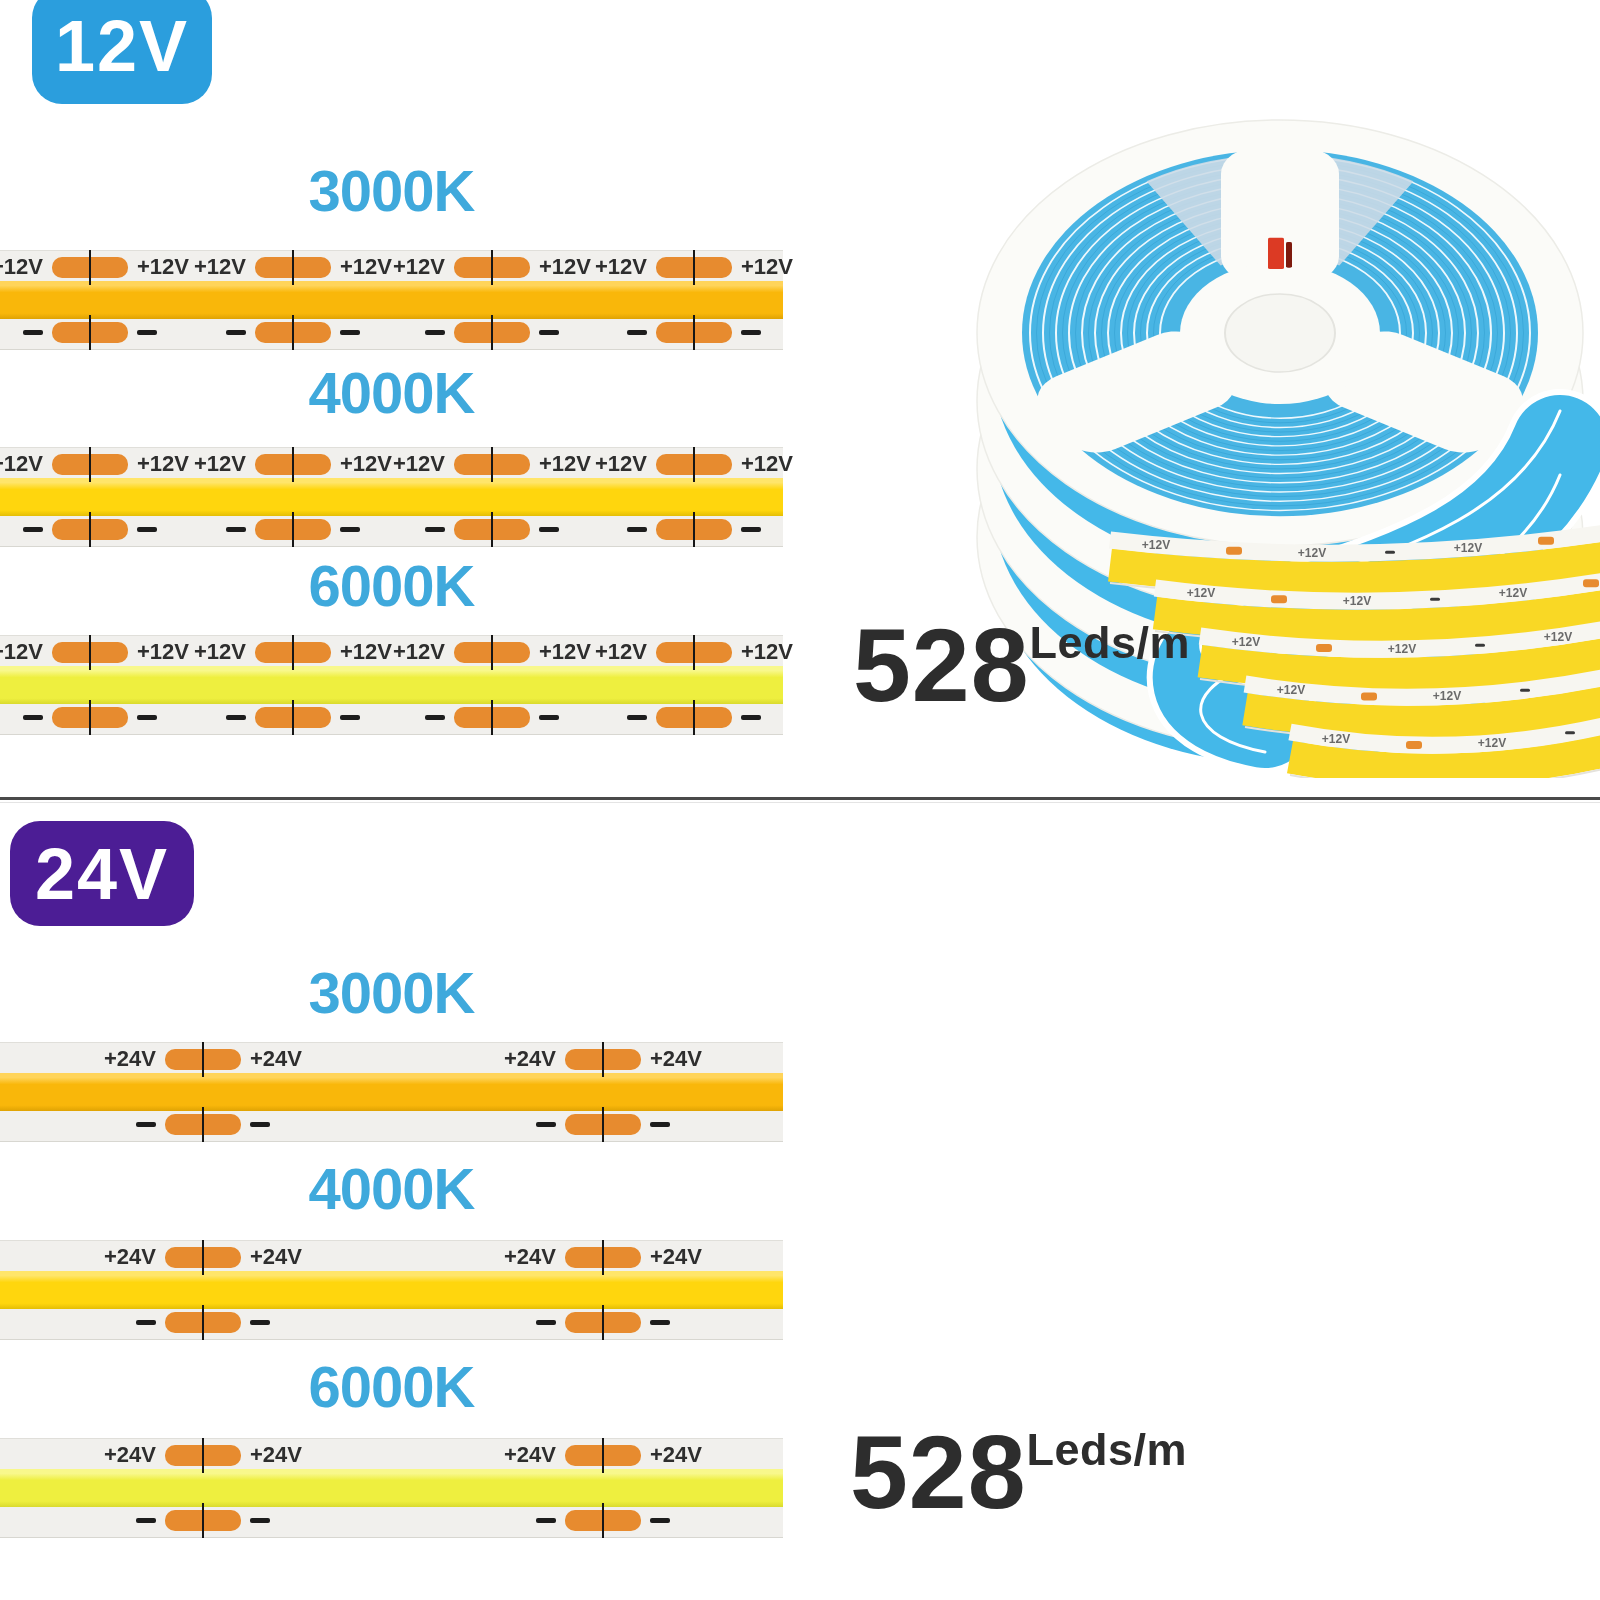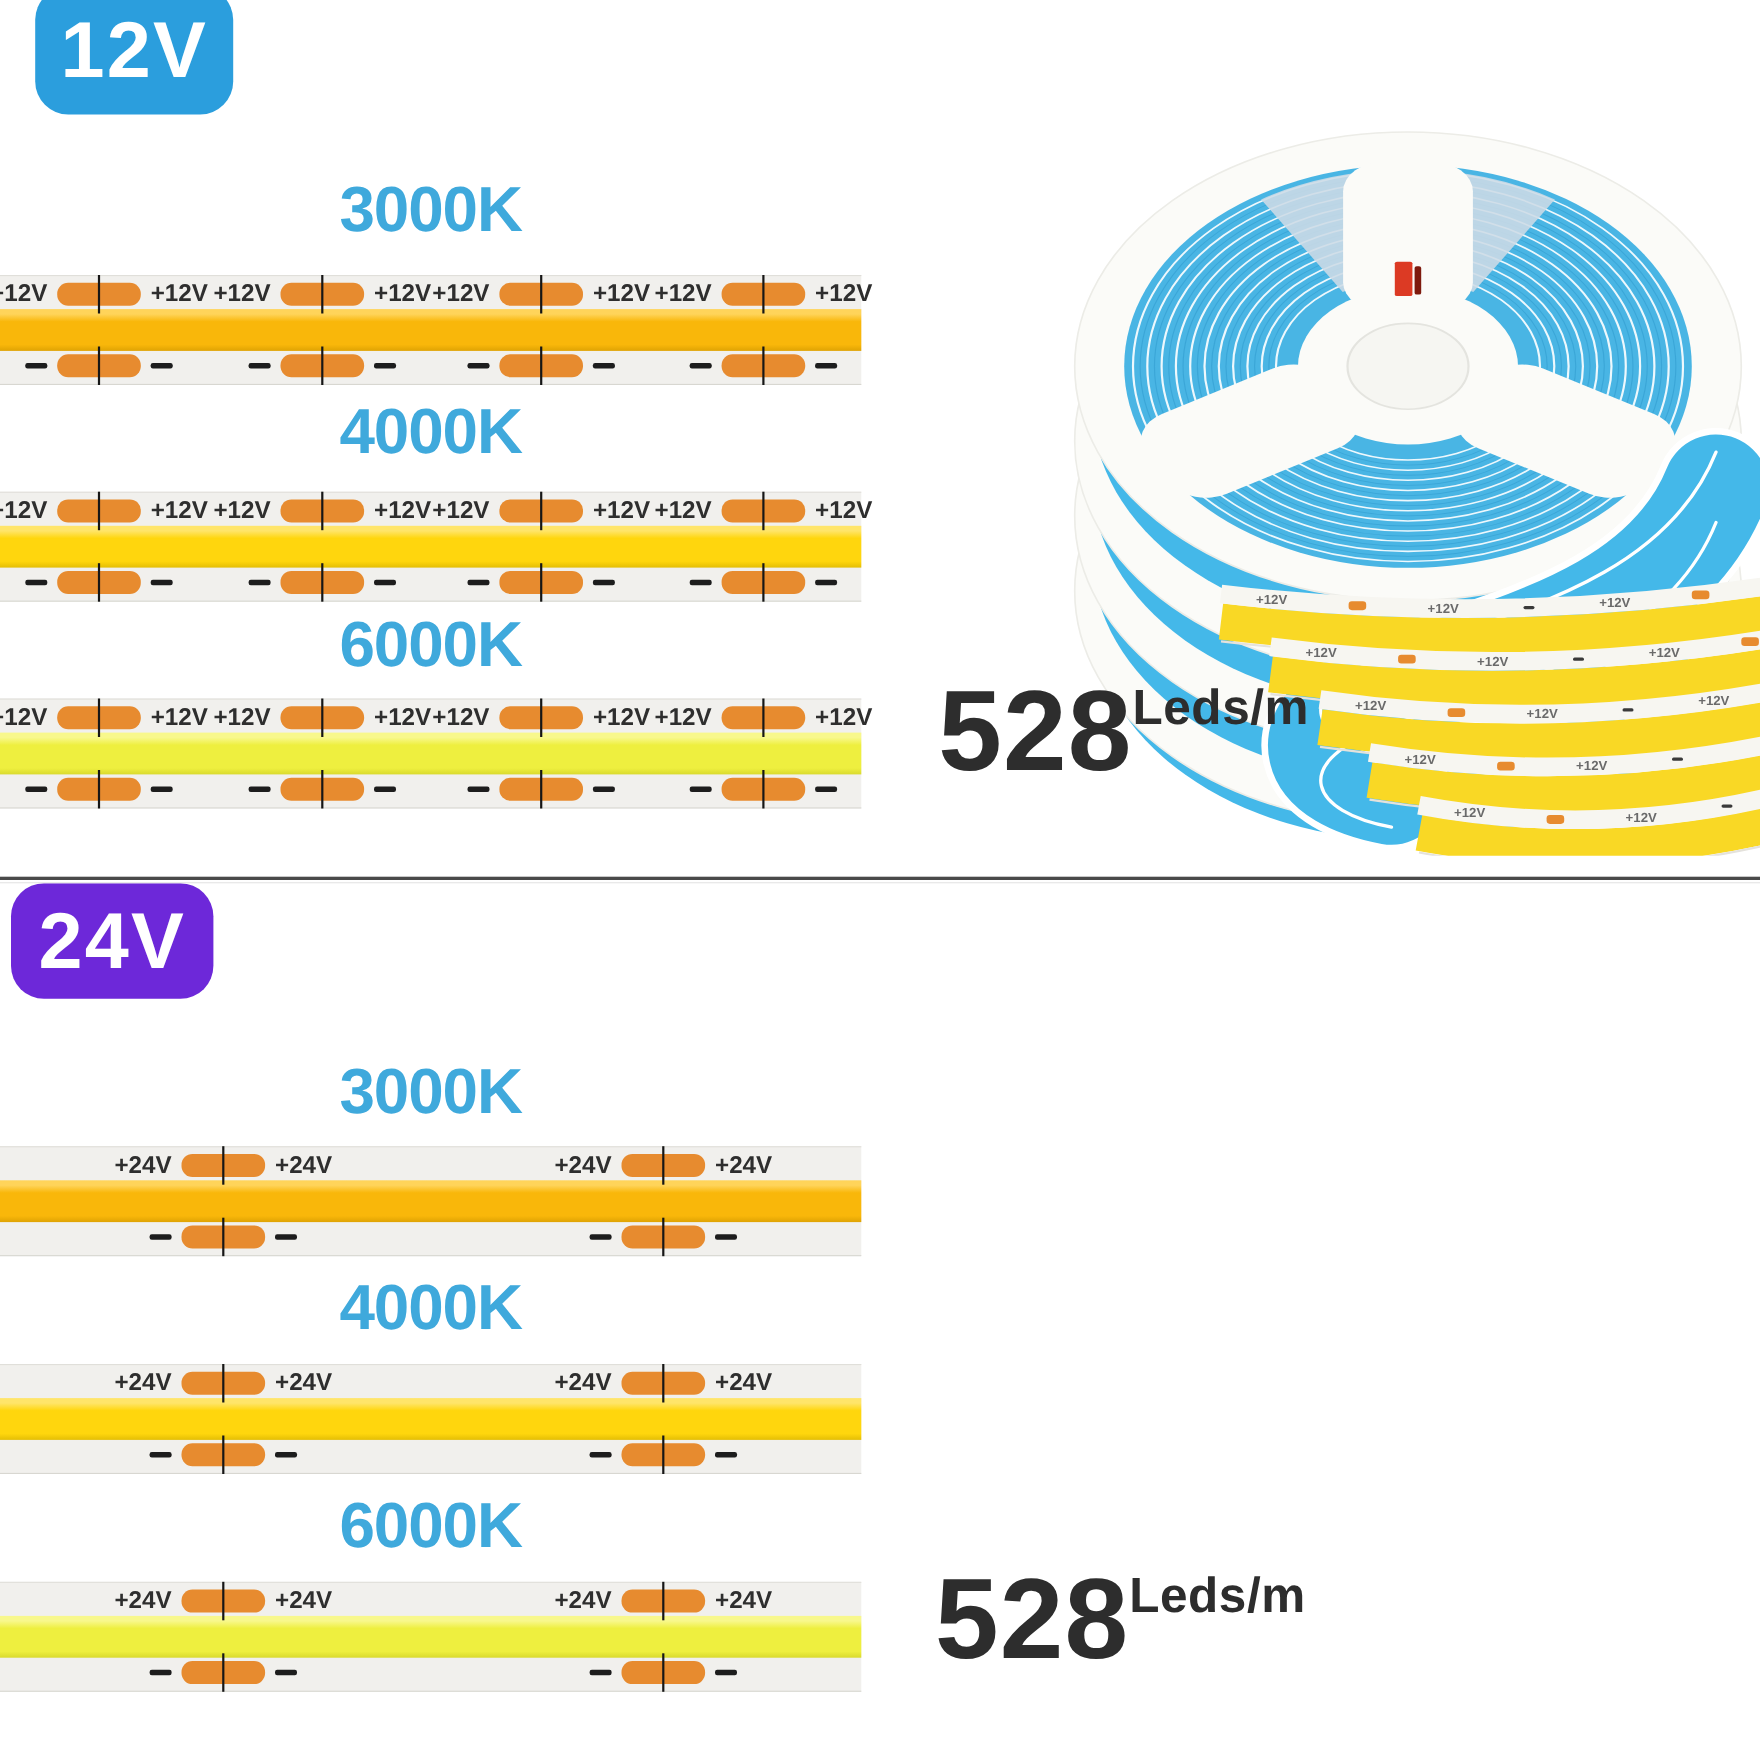--- a/index.html
+++ b/index.html
@@ -272,21 +272,21 @@
           <path d="M 370 687 Q 531 717 692 679" fill="none" stroke="#E4E2DC" stroke-width="2"></path>
           <text x="416" y="655.1836734693878" text-anchor="middle" font-size="12" font-weight="bold" fill="#6A6A6A">+12V</text>
           <rect x="486" y="653.0214112109871" width="16" height="8" rx="3" fill="#E78B2F"></rect>
           <text x="572" y="658.878901276957" text-anchor="middle" font-size="12" font-weight="bold" fill="#6A6A6A">+12V</text>
           <rect x="645" y="643.2561436672968" width="10" height="3" rx="1.5" fill="#3A3A3A"></rect>
         </g>
       </svg>
   </section>
 
   <section class="half" id="half-24v">
-    <div class="badge" style="background: #6d28d9;">24V</div>
+    <div class="badge" style="background: #4c1d95; margin-top: 18px;">24V</div>
     <div class="strips">
         <div class="temp-label" style="top: 164px; color: rgb(63, 169, 220);">3000K</div>
         <div class="strip" style="top: 242px; background: rgb(241, 240, 237);">
           <div class="band" style="background: linear-gradient(rgb(255, 212, 90) 0%, rgb(255, 212, 90) 12%, rgb(249, 183, 10) 30%, rgb(249, 183, 10) 85%, rgb(223, 163, 3) 100%);"></div>
           <div class="pad-group top" style="left: 203px;">
             <span class="marking" style="color: rgb(46, 46, 46);">+24V</span>
             <span class="pill" style="background: rgb(231, 139, 47);"></span>
             <span class="marking" style="color: rgb(46, 46, 46);">+24V</span>
           </div>
           <div class="pad-group bottom" style="left: 203px;">

